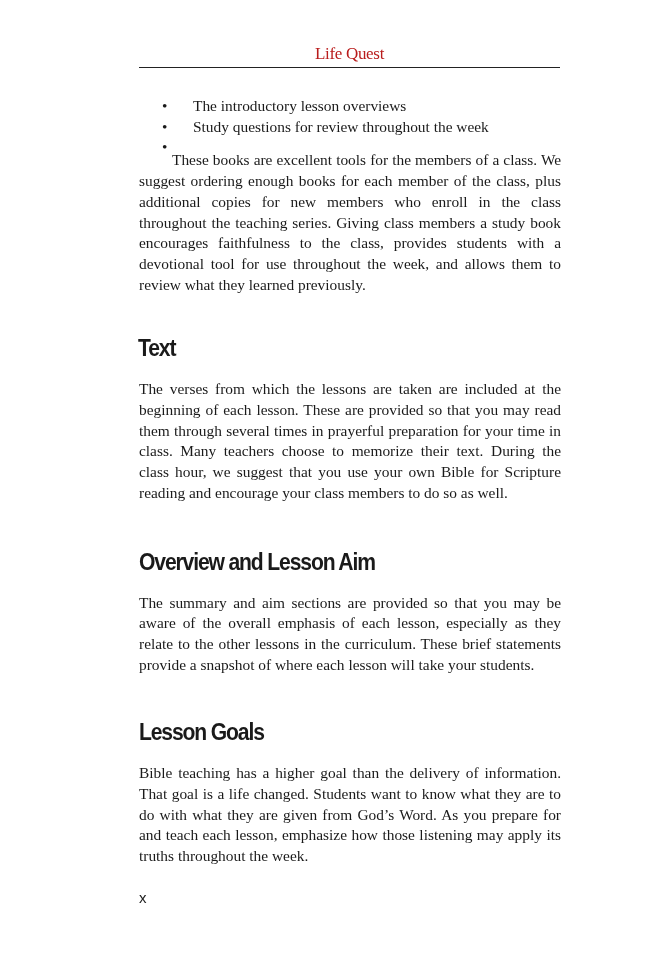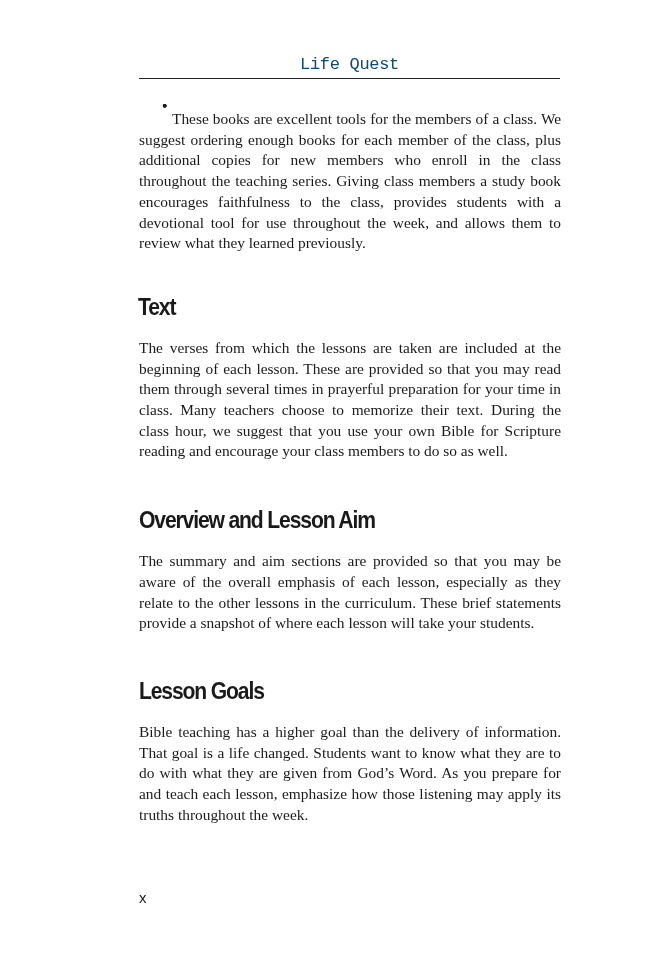--- a/index.html
+++ b/index.html
@@ -1,22 +1,22 @@
 <!DOCTYPE html>
 <html><head>
 <meta charset="utf-8">
 <style>
   html, body { margin: 0; padding: 0; background: #ffffff; }
   body { width: 652px; height: 959px; position: relative; overflow: hidden; color: #1a1a1a; }
   .header {
-    position: absolute; left: 139px; top: 52px; width: 421px; height: 26px;
+    position: absolute; left: 139px; top: 41px; width: 421px; height: 26px;
     border-bottom: 1.5px solid #222;
     text-align: center;
-    font-family: Liberation Mono, monospace;
-    font-size: 17px; color: #0c4a6e; letter-spacing: -0.3px;
+    font-family: Liberation Serif, serif;
+    font-size: 17px; color: #b91c1c; letter-spacing: -0.3px;
     line-height: 26px;
   }
   .content {
     position: absolute; left: 139px; top: 96px; width: 422px;
     font-family: "Liberation Serif", serif;
     font-size: 15.4px; line-height: 20.7px;
     color: #1a1a1a;
   }
   ul.bullets { list-style: none; margin: 0; padding: 0; }
   ul.bullets li { position: relative; padding-left: 54px; margin: 0; line-height: 20.7px; }
@@ -47,23 +47,25 @@
 <body>
 
 <div class="header">
   <span>Life Quest</span>
 </div>
 
 <div class="content">
   <ul class="bullets">
     <li>
       <span class="dot">•</span>
+      <span>The introductory lesson overviews</span>
     </li>
     <li>
       <span class="dot">•</span>
+      <span>Study questions for review throughout the week</span>
     </li>
     <li>
       <span class="dot">•</span>
     </li>
   </ul>
 
   <p class="indent para1">These books are excellent tools for the members of a class. We suggest ordering enough books for each member of the class, plus additional copies for new members who enroll in the class throughout the teaching series. Giving class members a study book encourages faithfulness to the class, provides students with a devotional tool for use throughout the week, and allows them to review what they learned previously.</p>
 
   <h2 class="h-text">Text</h2>
   <p class="after-h">The verses from which the lessons are taken are included at the beginning of each lesson. These are provided so that you may read them through several times in prayerful preparation for your time in class. Many teachers choose to memorize their text. During the class hour, we suggest that you use your own Bible for Scripture reading and encourage your class members to do so as well.</p>

